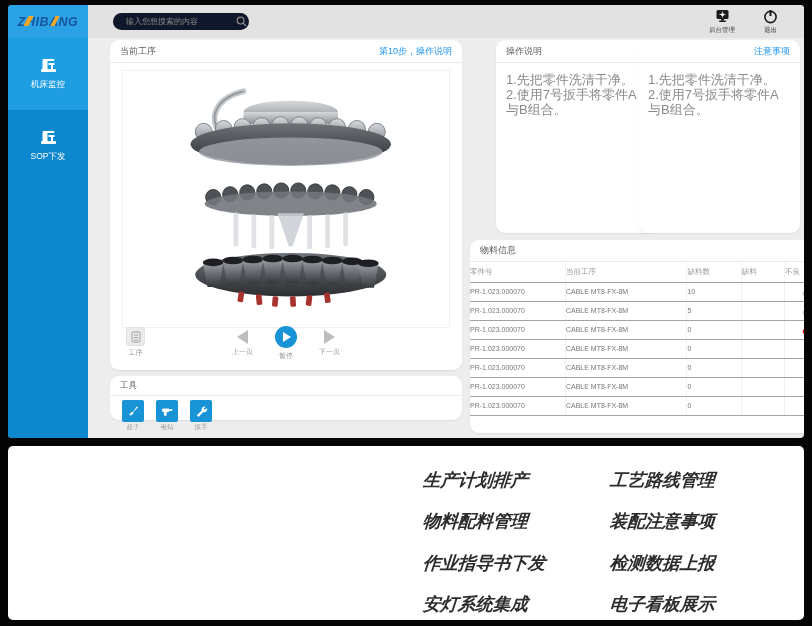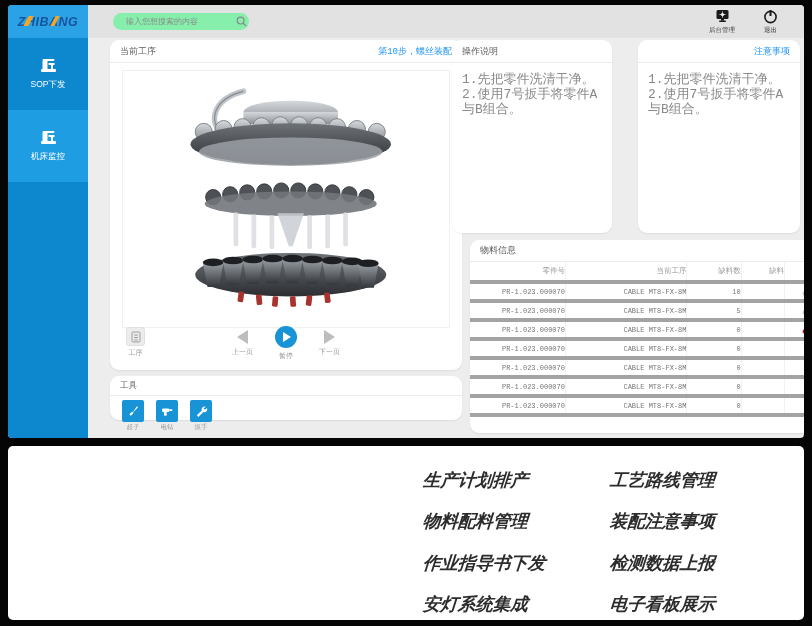--- a/index.html
+++ b/index.html
@@ -20,31 +20,31 @@
   .logo-text { font-size:12.5px; font-weight:bold; font-style:italic; color:#17549e; letter-spacing:.5px; }
   .logo-flash { position:absolute; width:5px; height:10px; background:#f5a623; transform:skewX(-28deg); top:11px; }
   .logo-flash.f1 { left:18px; } .logo-flash.f2 { left:45px; width:4px; }
   .sidebar-item { height:72px; display:flex; flex-direction:column; align-items:center; justify-content:center;
                   gap:6px; color:#fff; cursor:pointer; }
   .sidebar-item.active { background:#1f9de3; }
   .sidebar-item .lbl { font-size:8.5px; color:#fff; }
 
   
   .topbar { position:absolute; left:80px; top:0; right:0; height:33px; background:#e2e2e2; }
-  .search-pill { position:absolute; left:25px; top:8px; width:136px; height:17px; background:#86efac;
+  .search-pill { position:absolute; left:25px; top:8px; width:136px; height:17px; background:#0f172a;
                  border-radius:9px; display:flex; align-items:center; padding:0 8px 0 13px; }
   .search-pill input { flex:1; border:none; outline:none; background:transparent; font-size:8px; color:#777;
                        font-family:inherit; }
   .search-pill input::placeholder { color:#8a8a8a; }
   .topbar-actions { position:absolute; right:26px; top:4px; display:flex; gap:28px; }
   .tb-action { display:flex; flex-direction:column; align-items:center; gap:2px; cursor:pointer; }
   .tb-action .lbl { font-size:6.5px; color:#3a3a3a; }
 
   
-  .card { position:absolute; background:#fff; border-radius:9px; box-shadow:0 1px 2px rgba(0,0,0,.07);font-family:Liberation Mono, monospace; }
+  .card { position:absolute; background:#fff; border-radius:9px; box-shadow:0 1px 2px rgba(0,0,0,.07); }
   .card-header { height:23px; display:flex; align-items:center; justify-content:space-between;
                  padding:0 10px; border-bottom:1px solid #ececec; font-size:9px; color:#5f5f5f; }
 
   
   .process-card { left:102px; top:35px; width:352px; height:330px; }
   .step-info { color:#2196f3; font-size:9px; }
   .stage { position:absolute; left:12px; top:30px; right:12px; height:258px; border:1px solid #f1f1f1;
            background:#fff; display:flex; align-items:center; justify-content:center; }
   .controls { position:absolute; left:12px; right:12px; bottom:4px; height:40px; }
   .process-btn-wrap { position:absolute; left:4px; top:1px; display:flex; flex-direction:column; align-items:center; gap:2px; }
@@ -64,32 +64,32 @@
   
   .tools-card { left:102px; top:371px; width:352px; height:44px; }
   .tools-card .card-header { height:20px; font-size:8.5px; }
   .tools-row { display:flex; gap:12px; padding:4px 12px; }
   .tool { display:flex; flex-direction:column; align-items:center; gap:1px; cursor:pointer; }
   .tool-chip { width:22px; height:22px; background:#1793d6; border-radius:2px; display:flex;
                align-items:center; justify-content:center; }
   .tool .lbl { font-size:6.5px; color:#9a9a9a; }
 
   
-  .instructions-card { left:444px; top:35px; width:160px; height:193px; }
+  .instructions-card { left:488px; top:35px; width:160px; height:193px; }
   .notes-card { left:630px; top:35px; width:162px; height:193px; }
   .notes-card .card-header { color:#2196f3;justify-content:flex-end; }
   .panel-body { padding:9px 10px; }
   .panel-body p { font-size:13px; color:#8a8a8a; line-height:15px; }
 
   
   .materials-card { left:462px; top:235px; width:358px; height:193px; }
   .materials-card .card-header { height:22px; color:#555; }
   table.mat { width:100%; border-collapse:collapse; table-layout:fixed; }
-  table.mat th, table.mat td { border-bottom:4px solid #a3a3a3; border-left:1px solid #f2f2f2;
-       font-weight:normal; text-align:right; height:19px; font-size:7px; color:#777; overflow:hidden; }
+  table.mat th, table.mat td { border-bottom:1px solid #a3a3a3; border-left:1px solid #f2f2f2;
+       font-weight:normal; text-align:left; height:19px; font-size:7px; color:#777; overflow:hidden; }
   table.mat th { color:#999; font-size:7.5px; height:20px; }
   table.mat th:first-child, table.mat td:first-child { border-left:none; }
   col.c1{width:88px} col.c2{width:112px} col.c3{width:50px} col.c4{width:40px} col.c5{width:40px}
 
   .call-icon { display:inline-block; visibility:visible; }
   .call-icon .bar { width:11px; height:2px; background:currentColor; border-radius:1px; margin:0 auto; }
   .call-icon .dot { width:6px; height:6px; border-radius:50%; background:currentColor; margin:2px auto 0; }
   .call-icon.ic-orange { color:#f59a23; }
   .call-icon.ic-gray { color:#c9c9c9; }
   .call-icon.ic-none { visibility:hidden; }
@@ -118,48 +118,48 @@
 
 <div class="screen">
 
   <div class="app-card">
 
     <div class="sidebar">
       <div class="logo">
         <span class="logo-flash f1"></span>
         <span class="logo-flash f2"></span>
         <span class="logo-text">ZHIBANG</span>
+      </div>
+      <div class="sidebar-item active">
+        <span>
+          <svg width="17" height="15" viewBox="0 0 17 15">
+              <g fill="#fff">
+            <rect x="1" y="11" width="15" height="3" rx="1"></rect>
+            <rect x="2.5" y="3" width="5" height="8"></rect>
+            <rect x="8.5" y="5" width="6" height="2"></rect>
+            <rect x="11" y="7" width="2" height="4"></rect>
+            <rect x="2.5" y="1" width="12" height="2" rx="1"></rect>
+          </g>
+            </svg>
+        </span>
+        <span class="lbl">机床监控</span>
       </div>
       <div class="sidebar-item">
         <span>
           <svg width="17" height="15" viewBox="0 0 17 15">
               <g fill="#fff">
             <rect x="1" y="11" width="15" height="3" rx="1"></rect>
             <rect x="2.5" y="3" width="5" height="8"></rect>
             <rect x="8.5" y="5" width="6" height="2"></rect>
             <rect x="11" y="7" width="2" height="4"></rect>
             <rect x="2.5" y="1" width="12" height="2" rx="1"></rect>
           </g>
             </svg>
         </span>
         <span class="lbl">SOP下发</span>
-      </div>
-      <div class="sidebar-item active">
-        <span>
-          <svg width="17" height="15" viewBox="0 0 17 15">
-              <g fill="#fff">
-            <rect x="1" y="11" width="15" height="3" rx="1"></rect>
-            <rect x="2.5" y="3" width="5" height="8"></rect>
-            <rect x="8.5" y="5" width="6" height="2"></rect>
-            <rect x="11" y="7" width="2" height="4"></rect>
-            <rect x="2.5" y="1" width="12" height="2" rx="1"></rect>
-          </g>
-            </svg>
-        </span>
-        <span class="lbl">机床监控</span>
       </div>
     </div>
 
     <div class="topbar">
       <div class="search-pill">
         <input type="text" placeholder="输入您想搜索的内容" style="">
         <span>
           <svg width="11" height="11" viewBox="0 0 11 11" fill="none" stroke="#8a8a8a" stroke-width="1.2">
             <circle cx="4.6" cy="4.6" r="3.4"></circle>
               <line x1="7.2" y1="7.2" x2="10" y2="10"></line>
@@ -192,21 +192,21 @@
             </svg>
           </span>
           <span class="lbl">退出</span>
         </div>
       </div>
     </div>
 
     <div class="card process-card">
       <div class="card-header">
         <span>当前工序</span>
-        <span class="step-info">第10步，螺丝装配</span>
+        <span class="step-info">第10步，操作说明</span>
       </div>
 
       <div class="stage">
 
         <svg class="machine-svg" width="312" height="240" viewBox="0 0 330 252">
           <defs>
             <linearGradient id="gMetal" x1="0" y1="0" x2="0" y2="1">
               <stop offset="0" stop-color="#d6d9dc"></stop>
                 <stop offset="1" stop-color="#8a8f95"></stop>
             </linearGradient>

